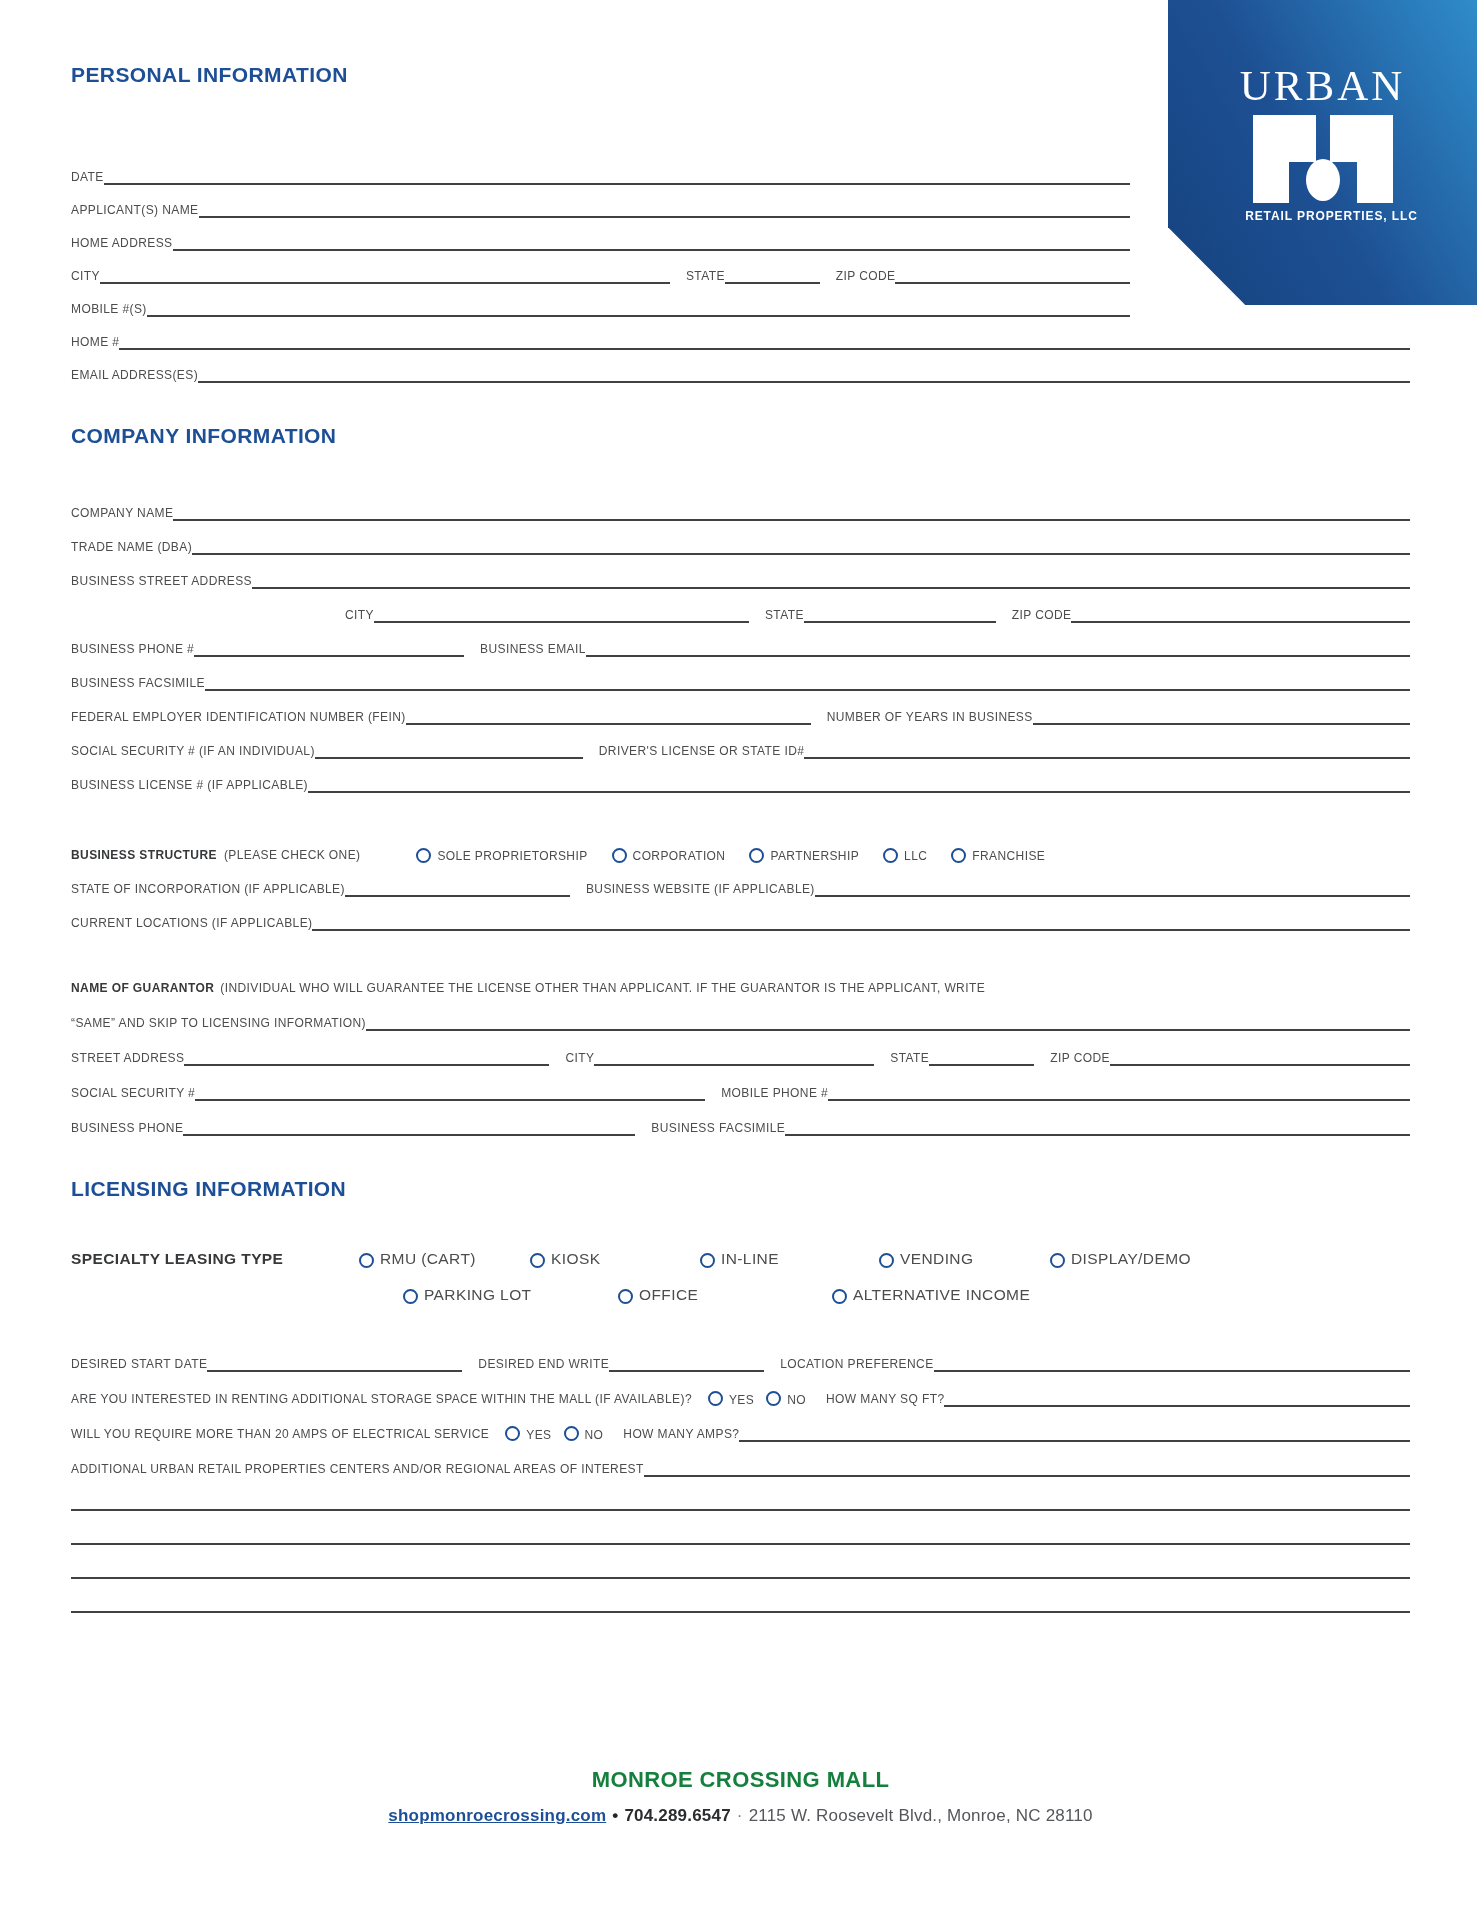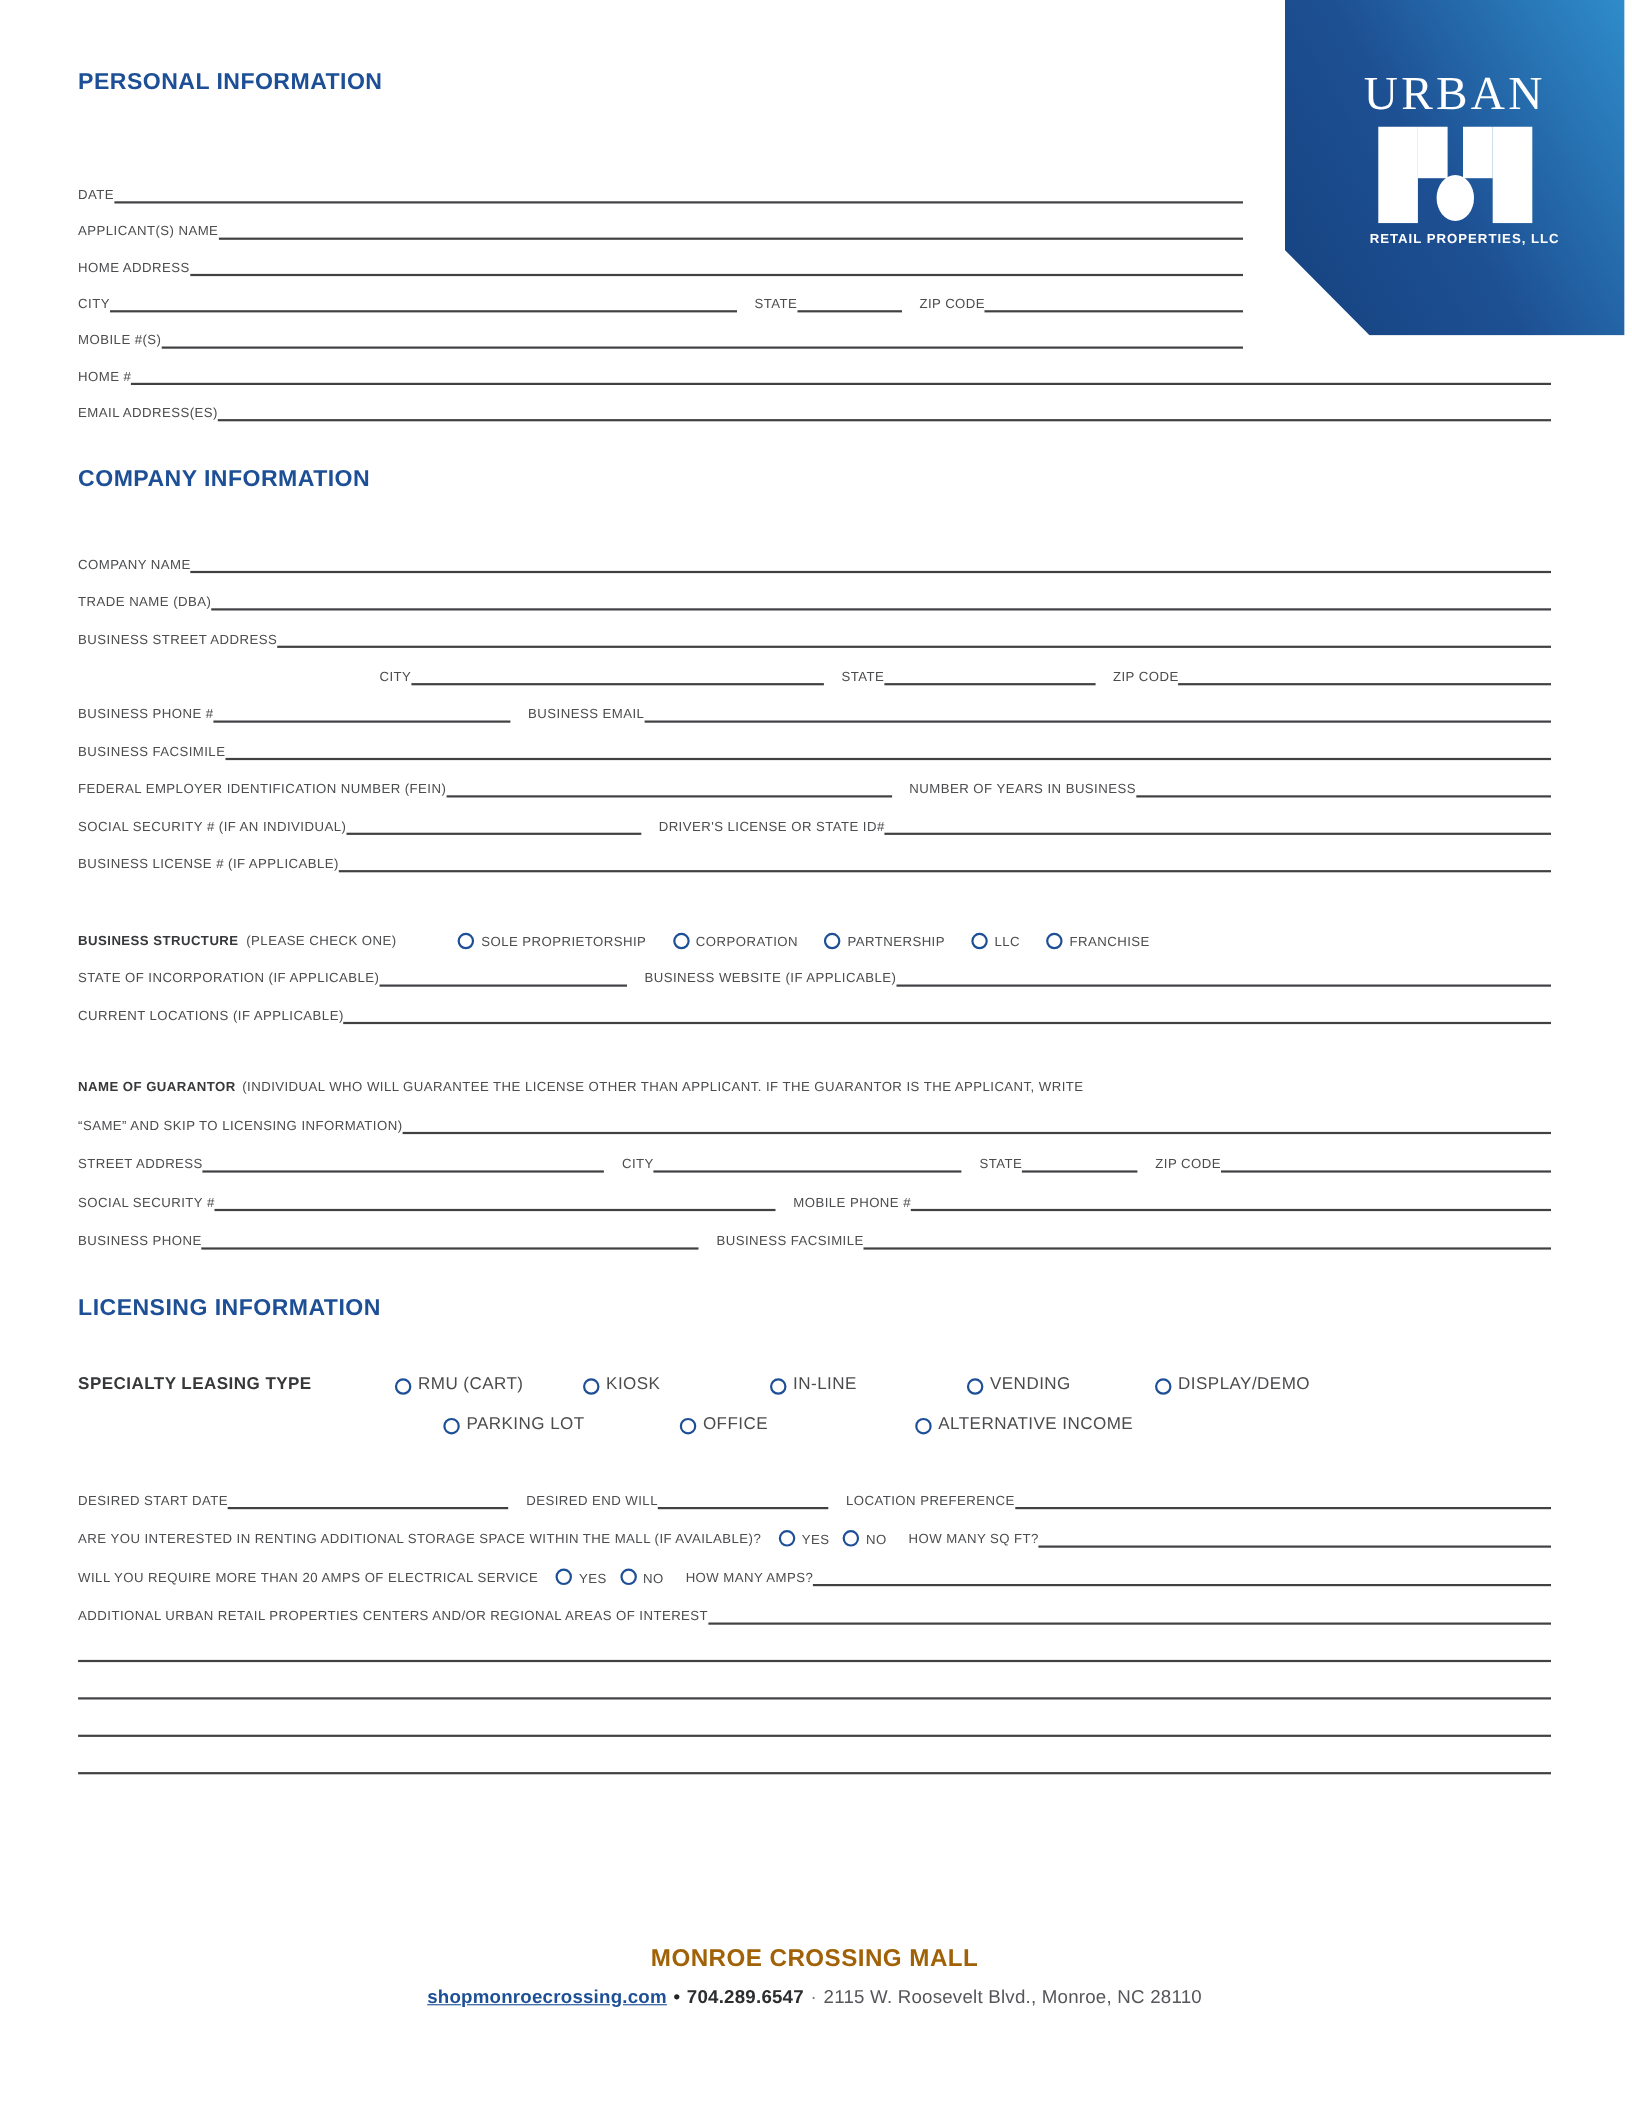--- a/index.html
+++ b/index.html
@@ -79,21 +79,21 @@
     text-align:center; color:#ffffff;
   }
   .logo-wordmark {
     margin-top:64px; font-family:"Liberation Serif","DejaVu Serif",serif;
     font-size:43px; letter-spacing:3px; line-height:1;
   }
   .logo-mark { margin-top:8px; }
   .logo-tagline { font-size:12px; font-weight:700; letter-spacing:.9px; margin-top:2px;padding-left:18px; }
 
   .footer { margin-top:153px; text-align:center; }
-  .footer-mall { font-size:22px; font-weight:700; color:#a16207; letter-spacing:.4px; line-height:28px; }
+  .footer-mall { font-size:22px; font-weight:700; color:#15803d; letter-spacing:.4px; line-height:28px; }
   .footer-contact { margin-top:12px; font-size:17px; color:#55565a; letter-spacing:.2px; }
   .footer-contact a { color:#1d4f96; text-decoration:underline; font-weight:700; }
   .sep-bold { color:#232427; font-weight:700; padding:0 6px; }
   .sep-lite { color:#7a7b7e; padding:0 6px; }
   .phone-bold { color:#2c2d2f; font-weight:700; }
 </style>
 </head>
 <body>
 
 <div class="page">
@@ -314,21 +314,21 @@
           <span class="radio"></span>
           <span>ALTERNATIVE INCOME</span>
         </span>
       </div>
     </div>
 
     <div class="rows detail-rows">
       <div class="row">
         <span class="lbl">DESIRED START DATE</span>
         <span class="fill w255"></span>
-        <span class="lbl gap-l">DESIRED END WILL</span>
+        <span class="lbl gap-l">DESIRED END WRITE</span>
         <span class="fill w155"></span>
         <span class="lbl gap-l">LOCATION PREFERENCE</span>
         <span class="fill grow"></span>
       </div>
       <div class="row">
         <span class="lbl">ARE YOU INTERESTED IN RENTING ADDITIONAL STORAGE SPACE WITHIN THE MALL (IF AVAILABLE)?</span>
         <span class="yn">
           <span class="radio"></span>
           <span>YES</span>
         </span>

